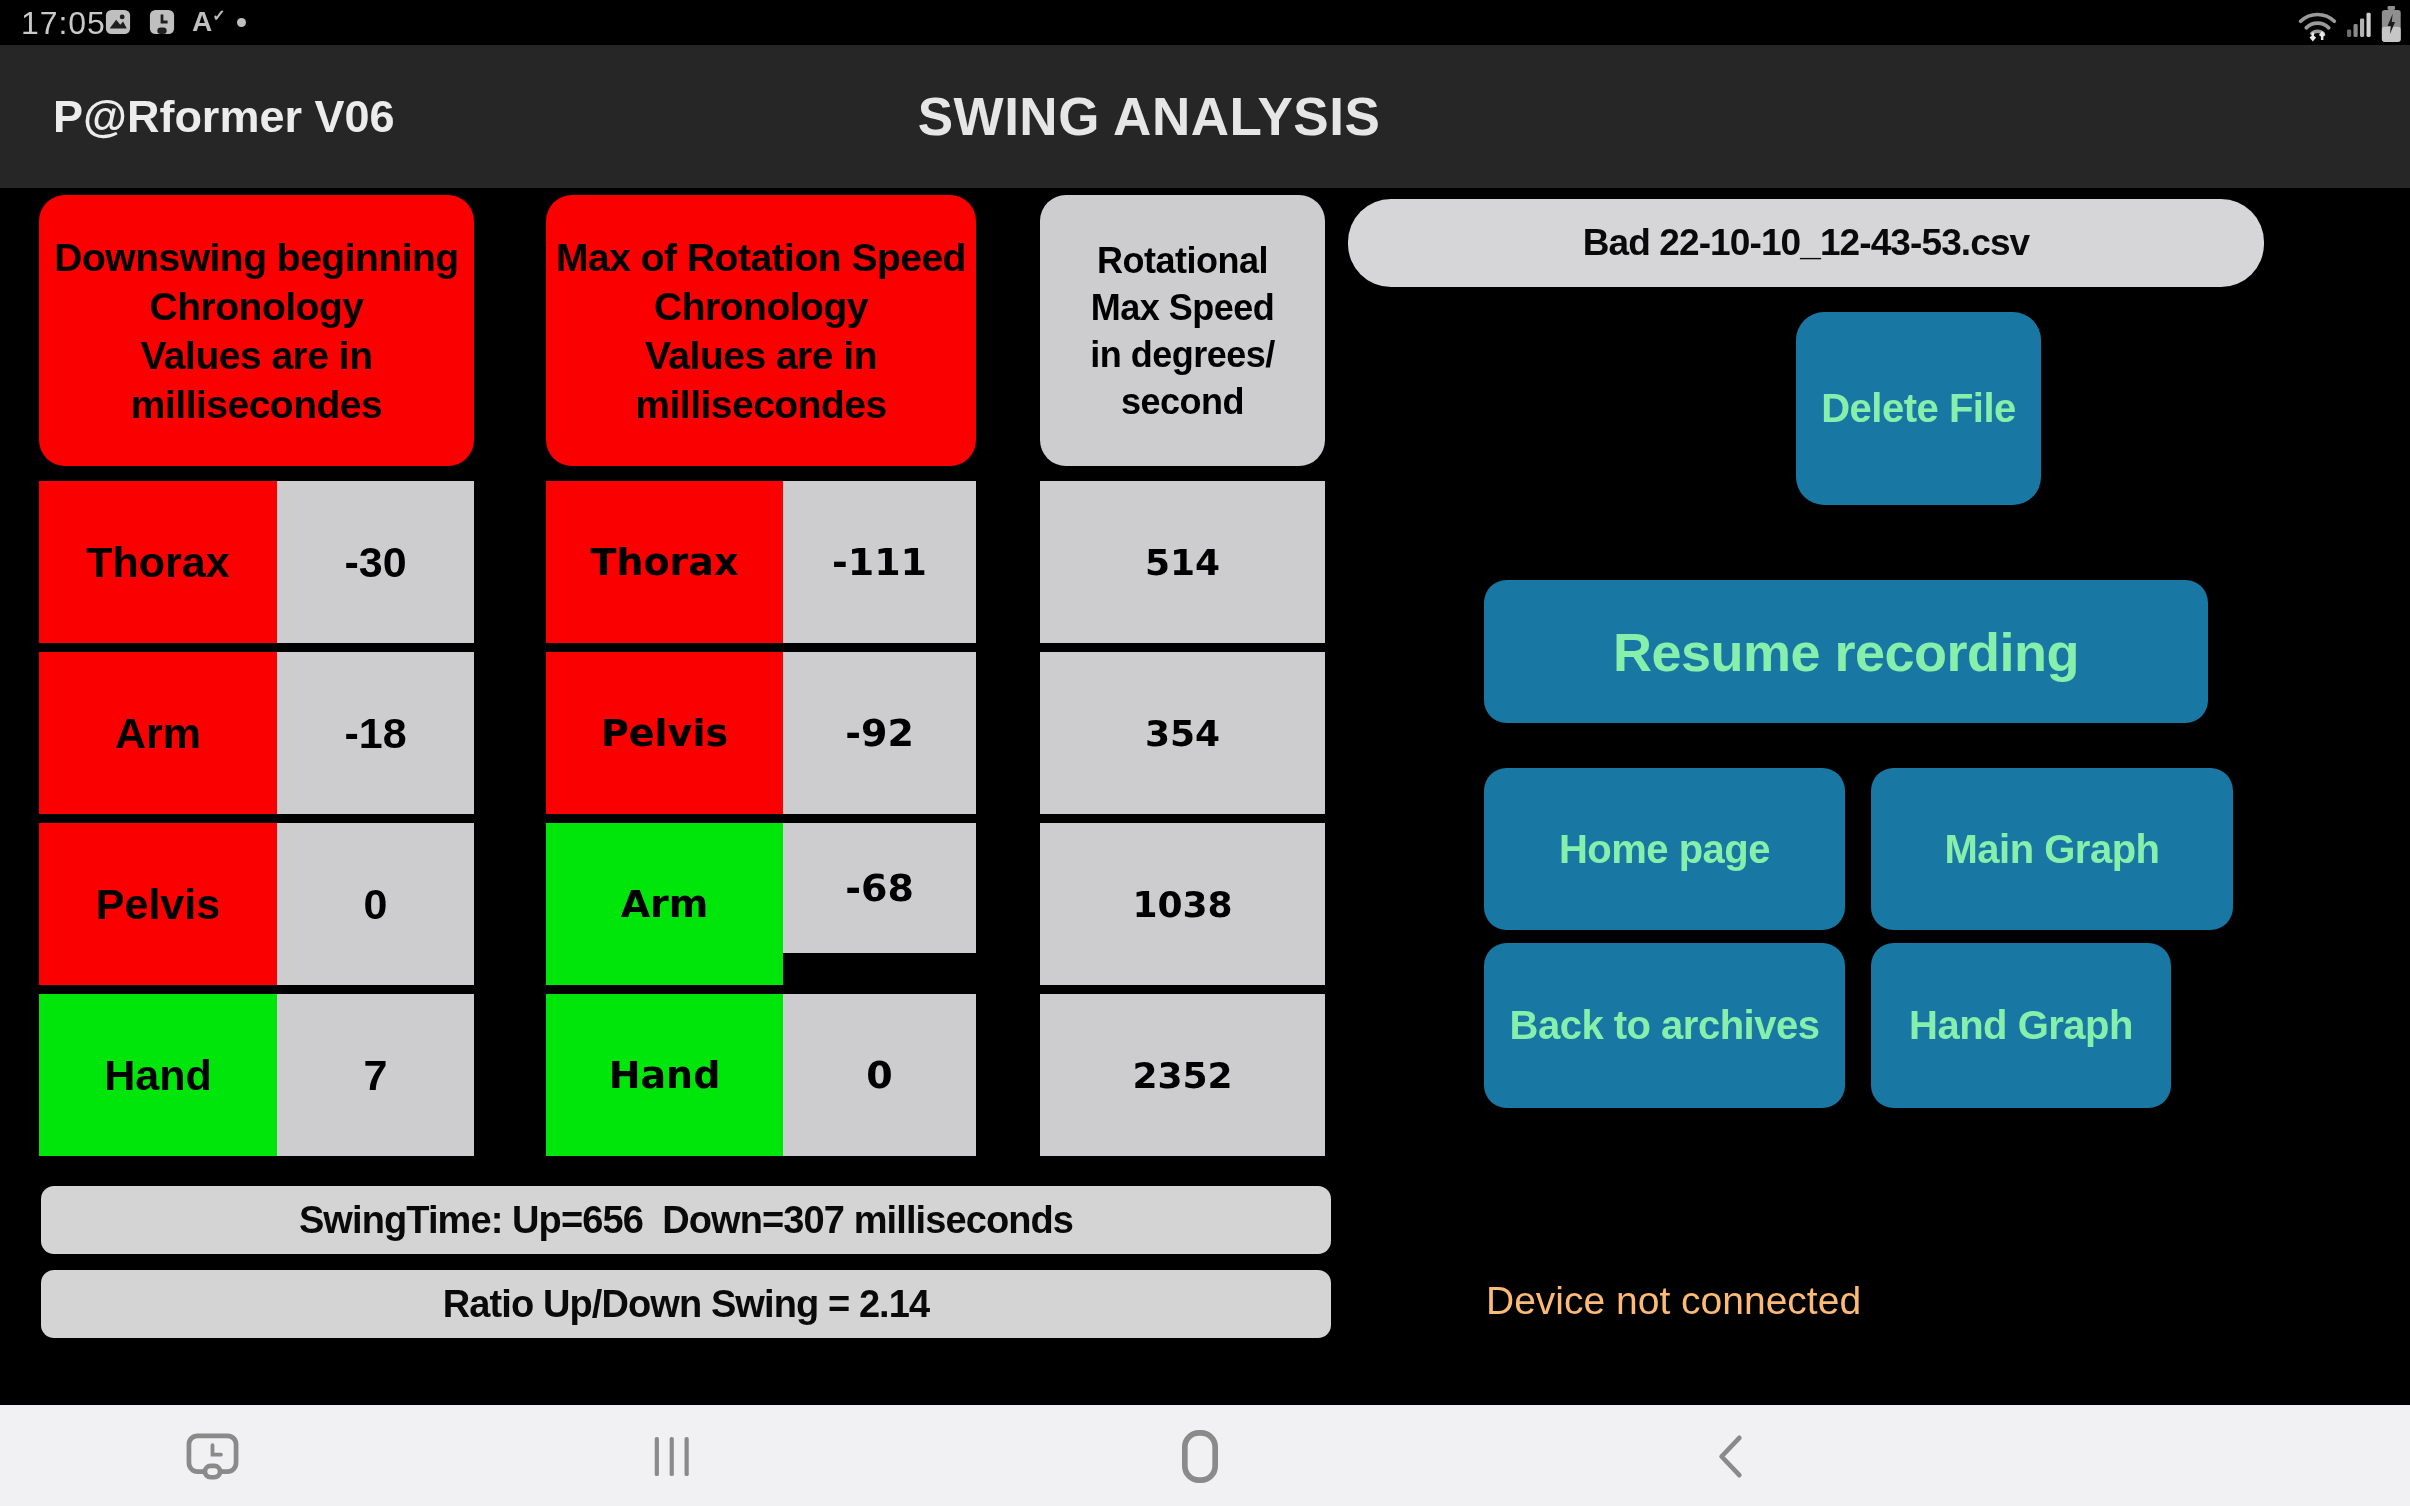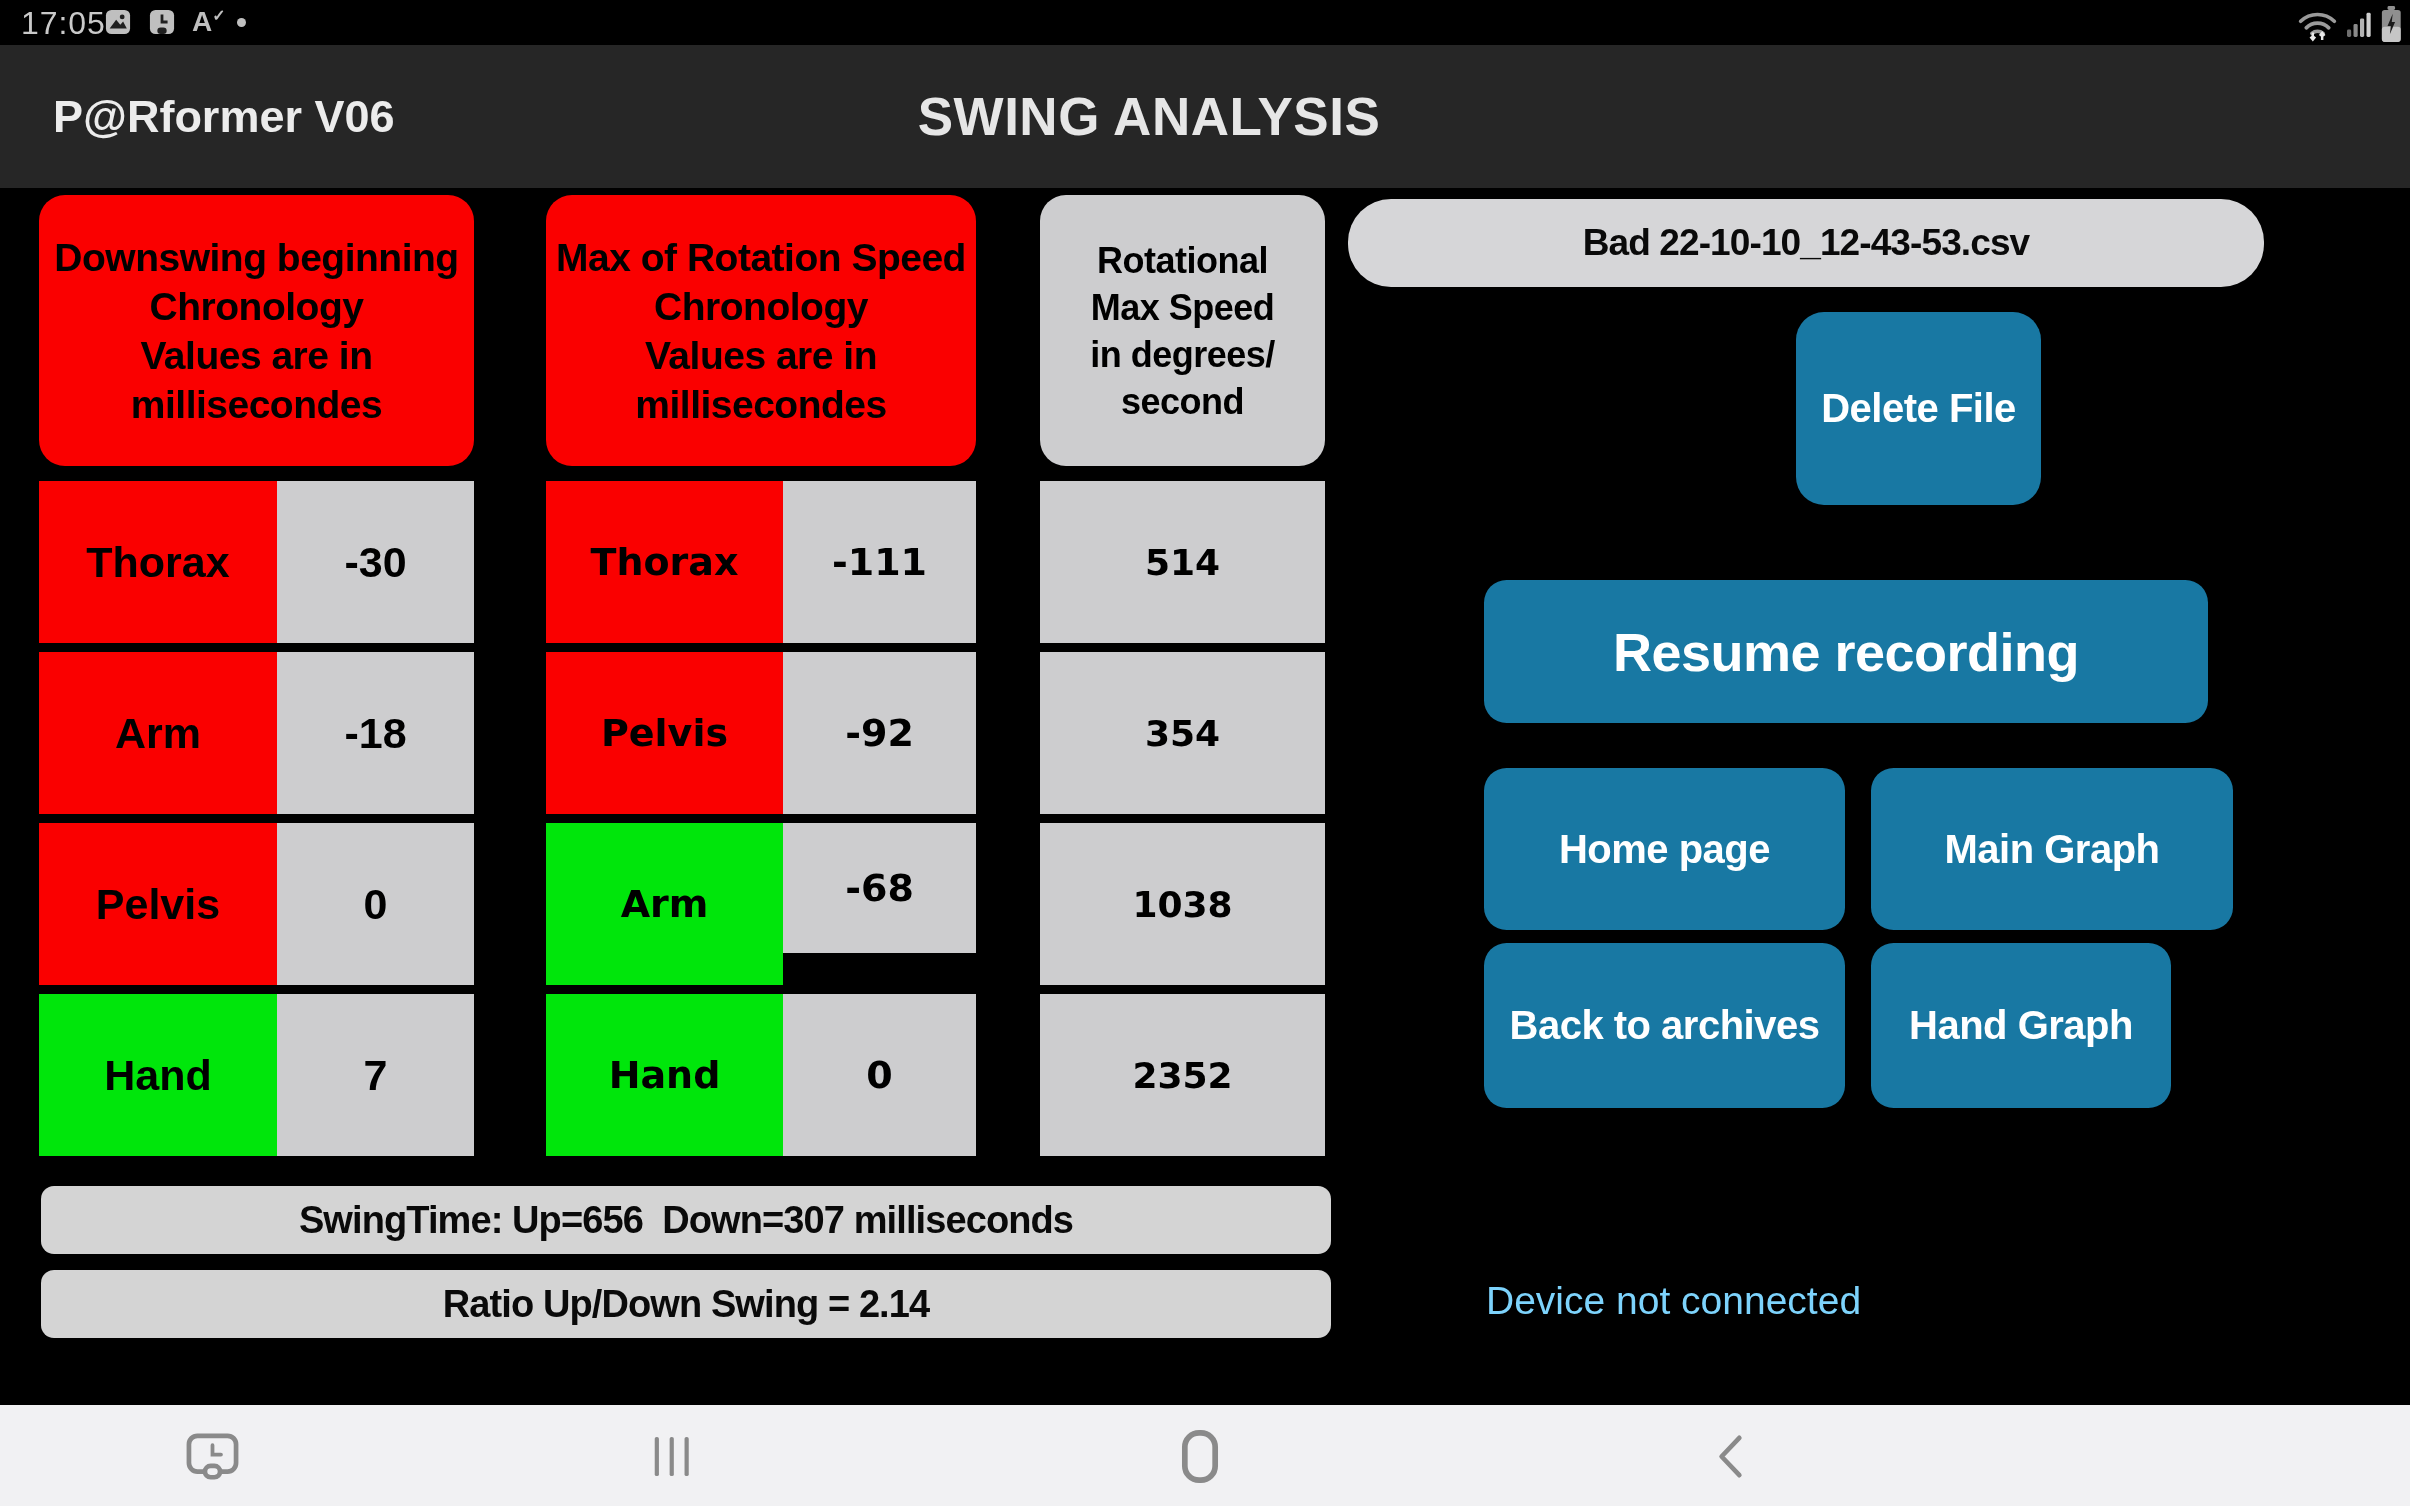--- a/index.html
+++ b/index.html
@@ -41,29 +41,29 @@
   .sum-bar{left:41px;width:1290px;height:68px;background:#d4d4d4;border-radius:13px;
            display:flex;align-items:center;justify-content:center;
            font-size:38px;font-weight:700;color:#0a0a0a;letter-spacing:-0.9px;white-space:pre;}
   #swing-bar{top:1186px;}
   #ratio-bar{top:1270px;}
 
   
   #file-pill{left:1348px;top:199px;width:916px;height:88px;background:#d6d6d8;border-radius:43px;
              display:flex;align-items:center;justify-content:center;
              font-size:37px;font-weight:700;color:#0a0a0a;letter-spacing:-0.9px;}
-  .blue-btn{background:#1878a3;color:#ffffff;font-weight:700;border:none;border-radius:22.6px;
+  .blue-btn{background:#1878a3;color:#86efac;font-weight:700;border:none;border-radius:22.6px;
             display:flex;align-items:center;justify-content:center;letter-spacing:-0.5px;cursor:pointer;}
   #btn-delete{left:1796px;top:312px;width:245px;height:193px;border-radius:28px;font-size:40px;}
   #btn-resume{left:1484px;top:580px;width:724px;height:143px;font-size:54px;}
   #btn-home{left:1484px;top:768px;width:361px;height:162px;font-size:40px;}
   #btn-maingraph{left:1871px;top:768px;width:362px;height:162px;font-size:40px;}
   #btn-archives{left:1484px;top:943px;width:361px;height:165px;font-size:40px;}
   #btn-handgraph{left:1871px;top:943px;width:300px;height:165px;font-size:40px;}
-  #conn-status{left:1486px;top:1279px;font-size:39px;font-weight:400;color:#7dd3fc;}
+  #conn-status{left:1486px;top:1279px;font-size:39px;font-weight:400;color:#fdba74;}
 
   
   #nav-bar{left:0;top:1405px;width:2411px;height:102px;background:#f1f1f3;}
   .nav-ic{top:0;height:102px;display:flex;align-items:center;justify-content:center;cursor:pointer;}
 </style>
 </head>
 <body>
 
 <div id="status-bar" class="abs">
   <div id="status-time" class="abs">17:05</div>

